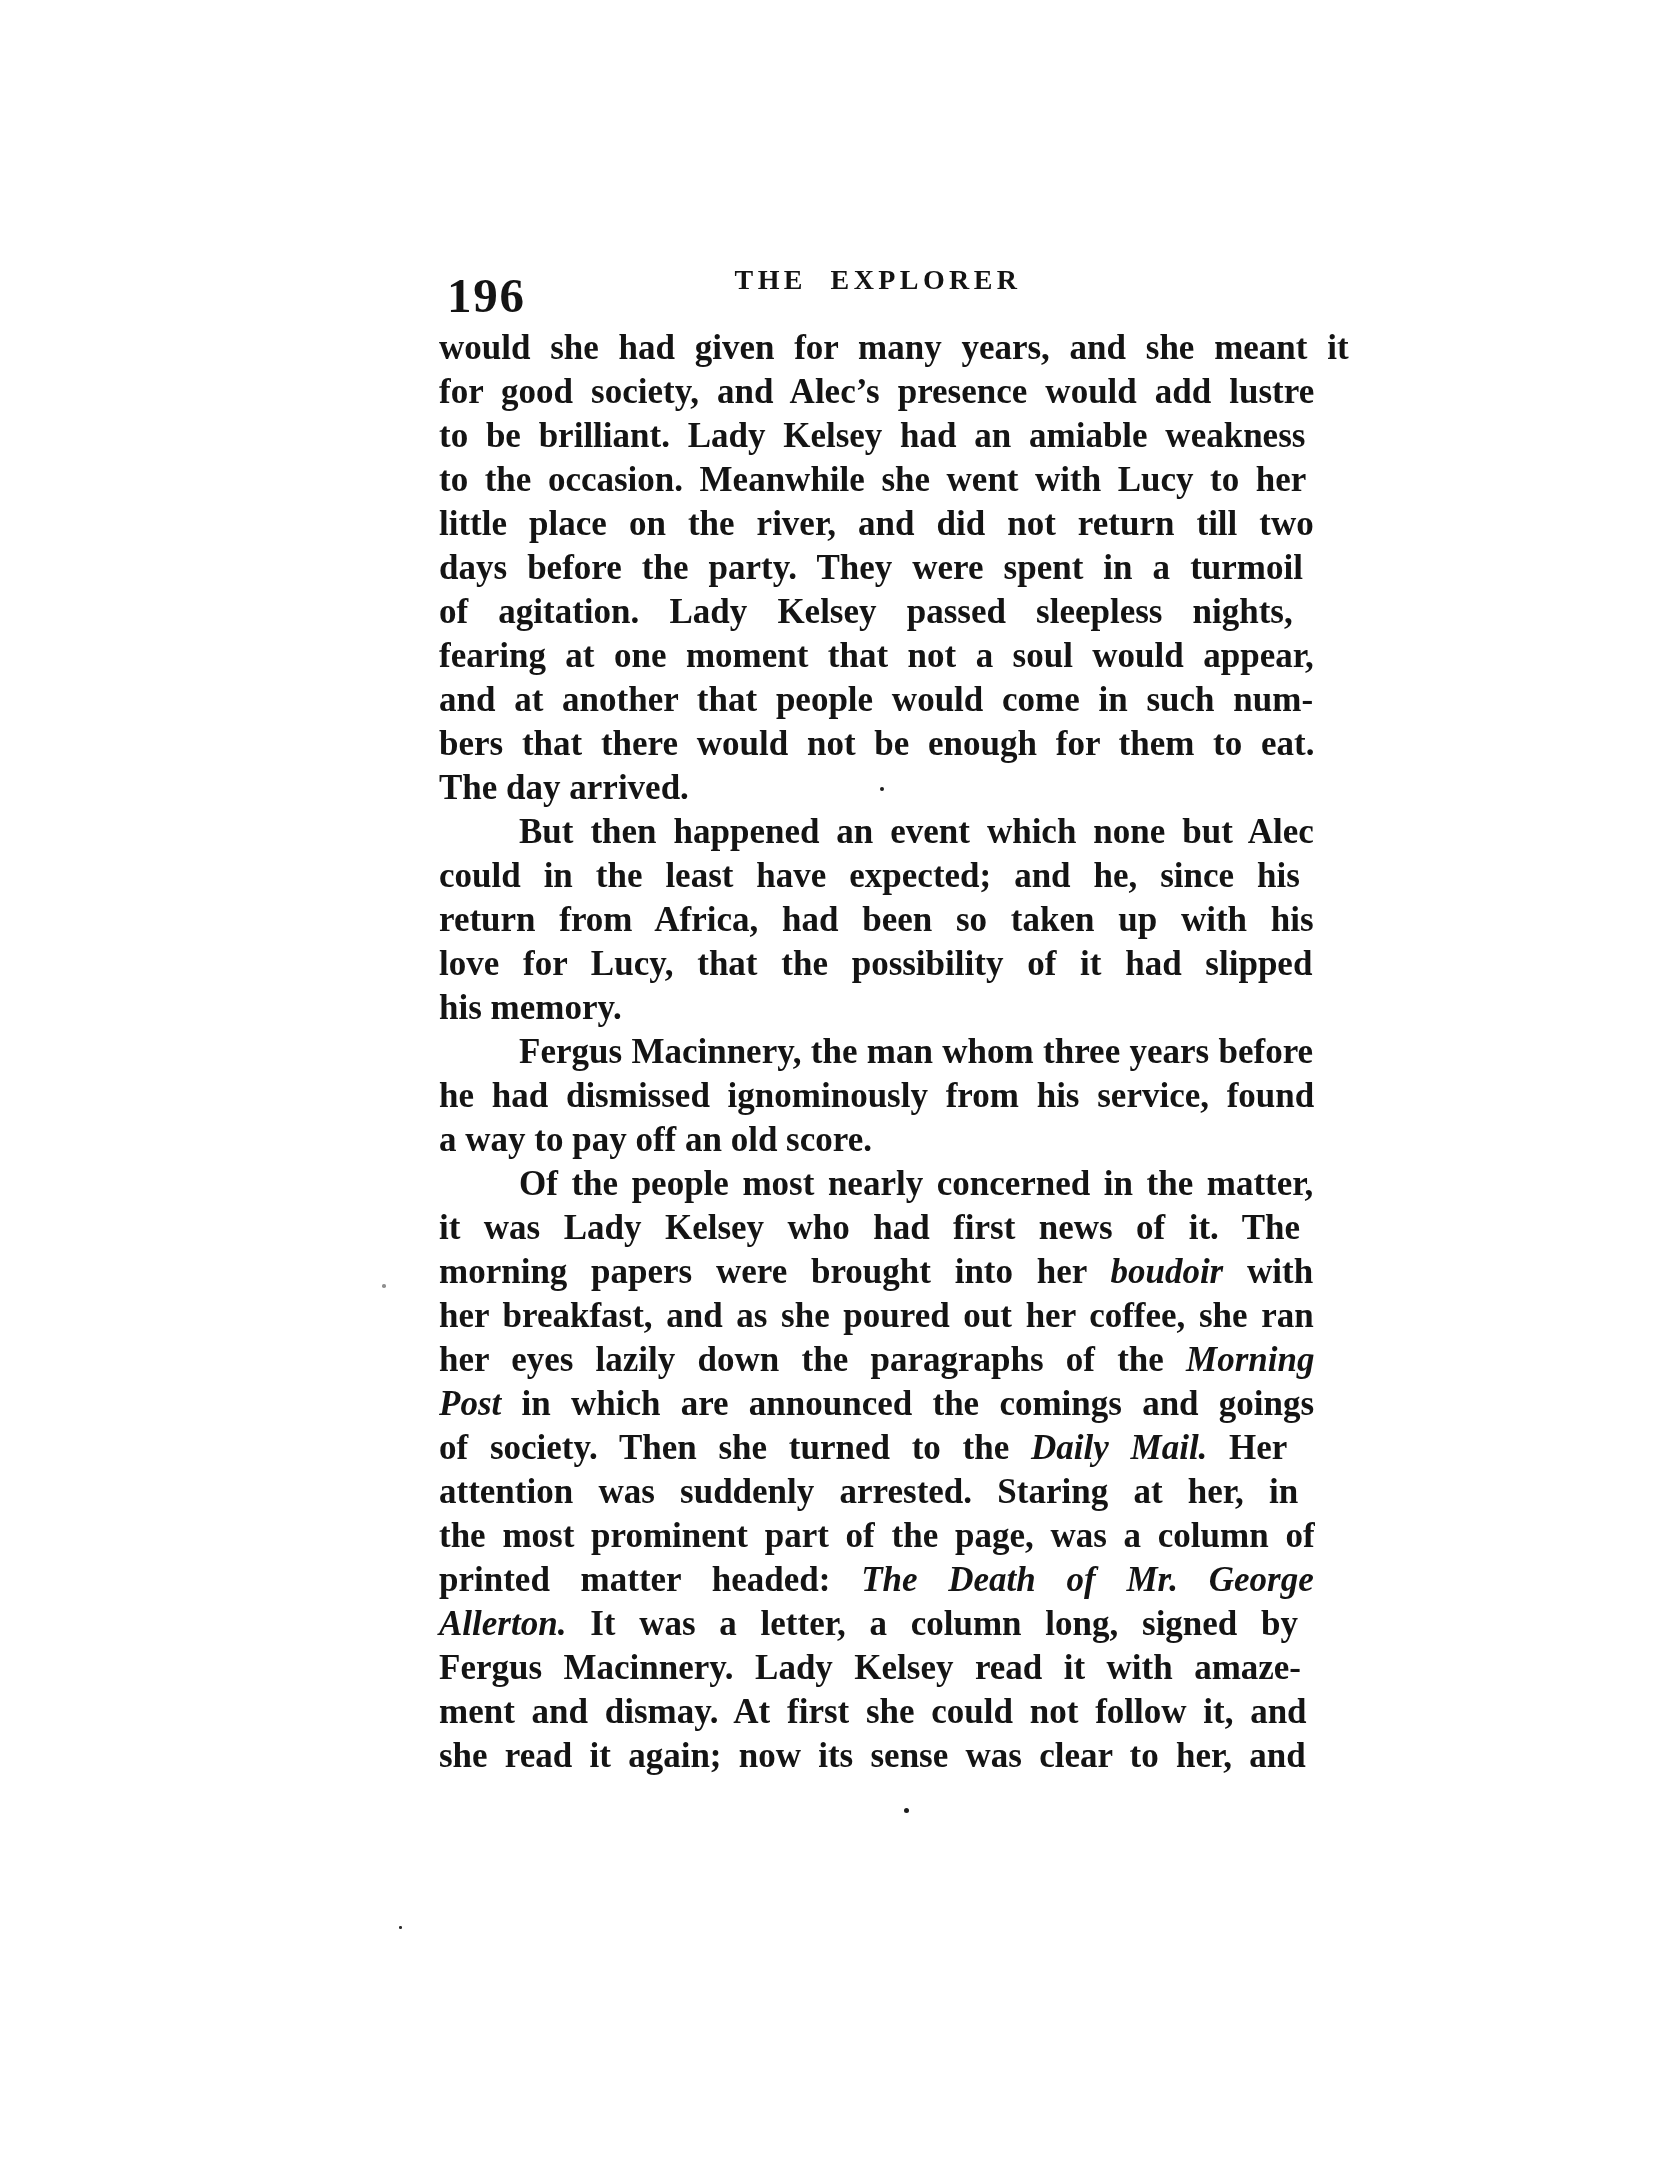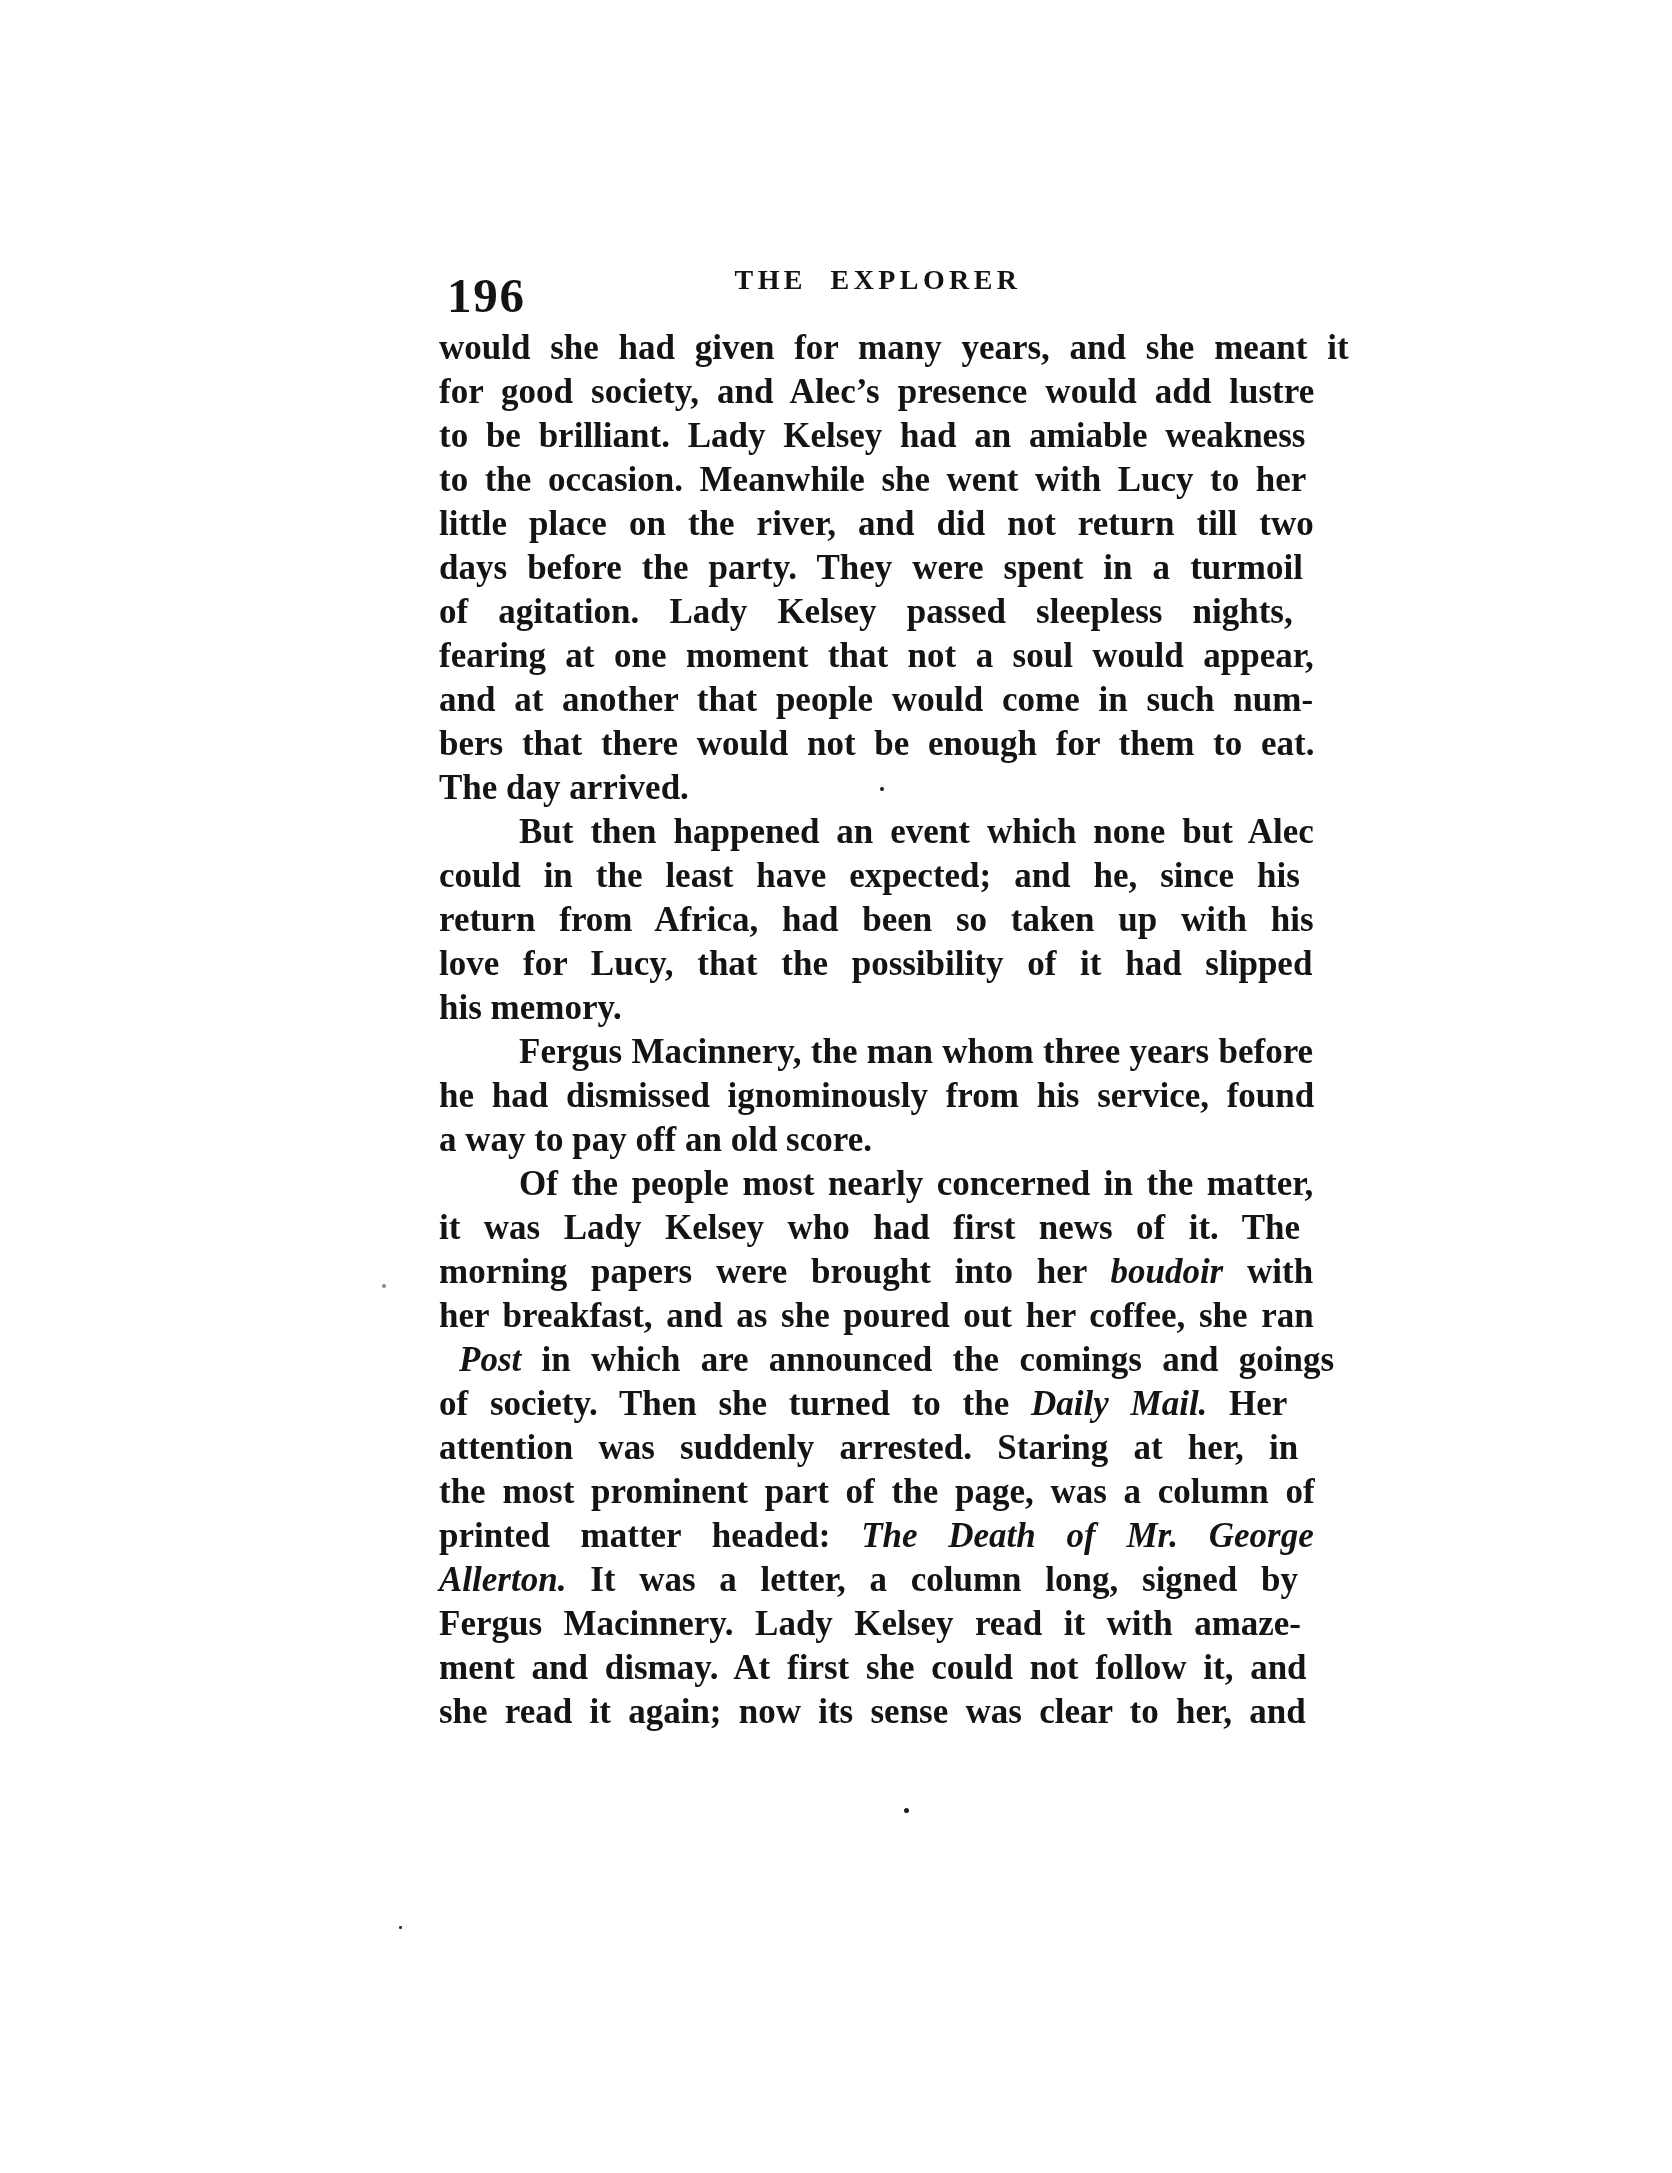--- a/index.html
+++ b/index.html
@@ -79,21 +79,22 @@
     <div class="line"><span style="display: inline-block; word-spacing: 15px;"><span>return from Africa, had been so taken up with his</span></span></div>
     <div class="line"><span style="display: inline-block; word-spacing: 15px;"><span>love for Lucy, that the possibility of it had slipped</span></span></div>
     <div class="line end"><span style="display: inline-block;"><span>his memory.</span></span></div>
     <div class="line indent"><span style="display: inline-block; word-spacing: 0.6px;"><span>Fergus Macinnery, the man whom three years before</span></span></div>
     <div class="line"><span style="display: inline-block; word-spacing: 9px;"><span>he had dismissed ignominously from his service, found</span></span></div>
     <div class="line end"><span style="display: inline-block;"><span>a way to pay off an old score.</span></span></div>
     <div class="line indent"><span style="display: inline-block; word-spacing: 4.8px;"><span>Of the people most nearly concerned in the matter,</span></span></div>
     <div class="line"><span style="display: inline-block; word-spacing: 14.7px;"><span>it was Lady Kelsey who had first news of it.  The</span></span></div>
     <div class="line"><span style="display: inline-block; word-spacing: 15px;"><span>morning papers were brought into her </span><i>boudoir</i><span> with</span></span></div>
     <div class="line"><span style="display: inline-block; word-spacing: 4.9px;"><span>her breakfast, and as she poured out her coffee, she ran</span></span></div>
-    <div class="line"><span style="display: inline-block; word-spacing: 11.5px; margin-left: 20px;"><i>Post</i><span> in which are announced the comings and goings</span></span></div>
+    <div class="line"><span style="display: inline-block; word-spacing: 13.5px;"><span>her eyes lazily down the paragraphs of the </span><i>Morning</i></span></div>
+    <div class="line"><span style="display: inline-block; word-spacing: 11.5px;"><i>Post</i><span> in which are announced the comings and goings</span></span></div>
     <div class="line"><span style="display: inline-block; word-spacing: 13px;"><span>of society.  Then she turned to the </span><i>Daily Mail.</i><span>  Her</span></span></div>
     <div class="line"><span style="display: inline-block; word-spacing: 16.5px;"><span>attention was suddenly arrested.  Staring at her, in</span></span></div>
     <div class="line"><span style="display: inline-block; word-spacing: 8px; text-align: center;"><span>the most prominent part of the page, was a column of</span></span></div>
     <div class="line"><span style="display: inline-block; word-spacing: 22px;"><span>printed matter headed: </span><i>The Death of Mr. George</i></span></div>
     <div class="line"><span style="display: inline-block; word-spacing: 15px;"><i>Allerton.</i><span>  It was a letter, a column long, signed by</span></span></div>
     <div class="line"><span style="display: inline-block; word-spacing: 12.7px;"><span>Fergus Macinnery.  Lady Kelsey read it with amaze-</span></span></div>
     <div class="line"><span style="display: inline-block; word-spacing: 8px;"><span>ment and dismay.  At first she could not follow it, and</span></span></div>
     <div class="line"><span style="display: inline-block; word-spacing: 8.5px;"><span>she read it again;  now its sense was clear to her, and</span></span></div>
   </div>
 

